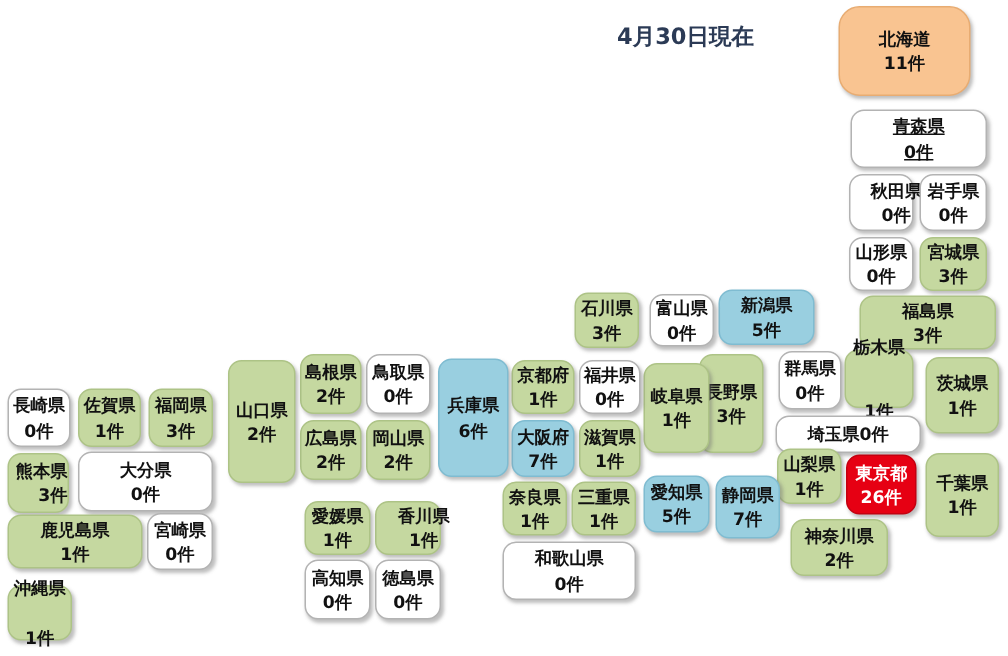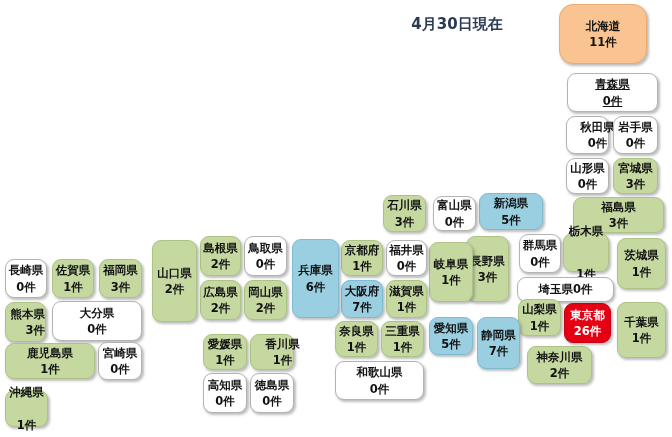--- a/index.html
+++ b/index.html
@@ -113,21 +113,21 @@
         <span>2件</span>
       </div>
       <div class="tile" style="left: 466px; top: 236px; width: 43px; height: 66px; background: rgb(197, 216, 160); color: rgb(17, 17, 17); border-color: rgb(173, 195, 134);">
         <span>長野県</span>
         <span>3件</span>
       </div>
       <div class="tile" style="left: 429px; top: 242px; width: 44px; height: 60px; background: rgb(197, 216, 160); color: rgb(17, 17, 17); border-color: rgb(173, 195, 134);">
         <span>岐阜県</span>
         <span>1件</span>
       </div>
-      <div class="tile" style="left: 477px; top: 317px; width: 43px; height: 52px; background: rgb(153, 207, 224); color: rgb(17, 17, 17); border-color: rgb(127, 188, 209);">
+      <div class="tile" style="left: 477px; top: 317px; width: 43px; height: 42px; background: rgb(153, 207, 224); color: rgb(17, 17, 17); border-color: rgb(127, 188, 209);">
         <span>静岡県</span>
         <span>7件</span>
       </div>
       <div class="tile" style="left: 429px; top: 317px; width: 44px; height: 38px; background: rgb(153, 207, 224); color: rgb(17, 17, 17); border-color: rgb(127, 188, 209);">
         <span>愛知県</span>
         <span>5件</span>
       </div>
       <div class="tile" style="left: 386px; top: 240px; width: 41px; height: 36px; background: rgb(255, 255, 255); color: rgb(17, 17, 17); border-color: rgb(179, 179, 179);">
         <span>福井県</span>
         <span>0件</span>

